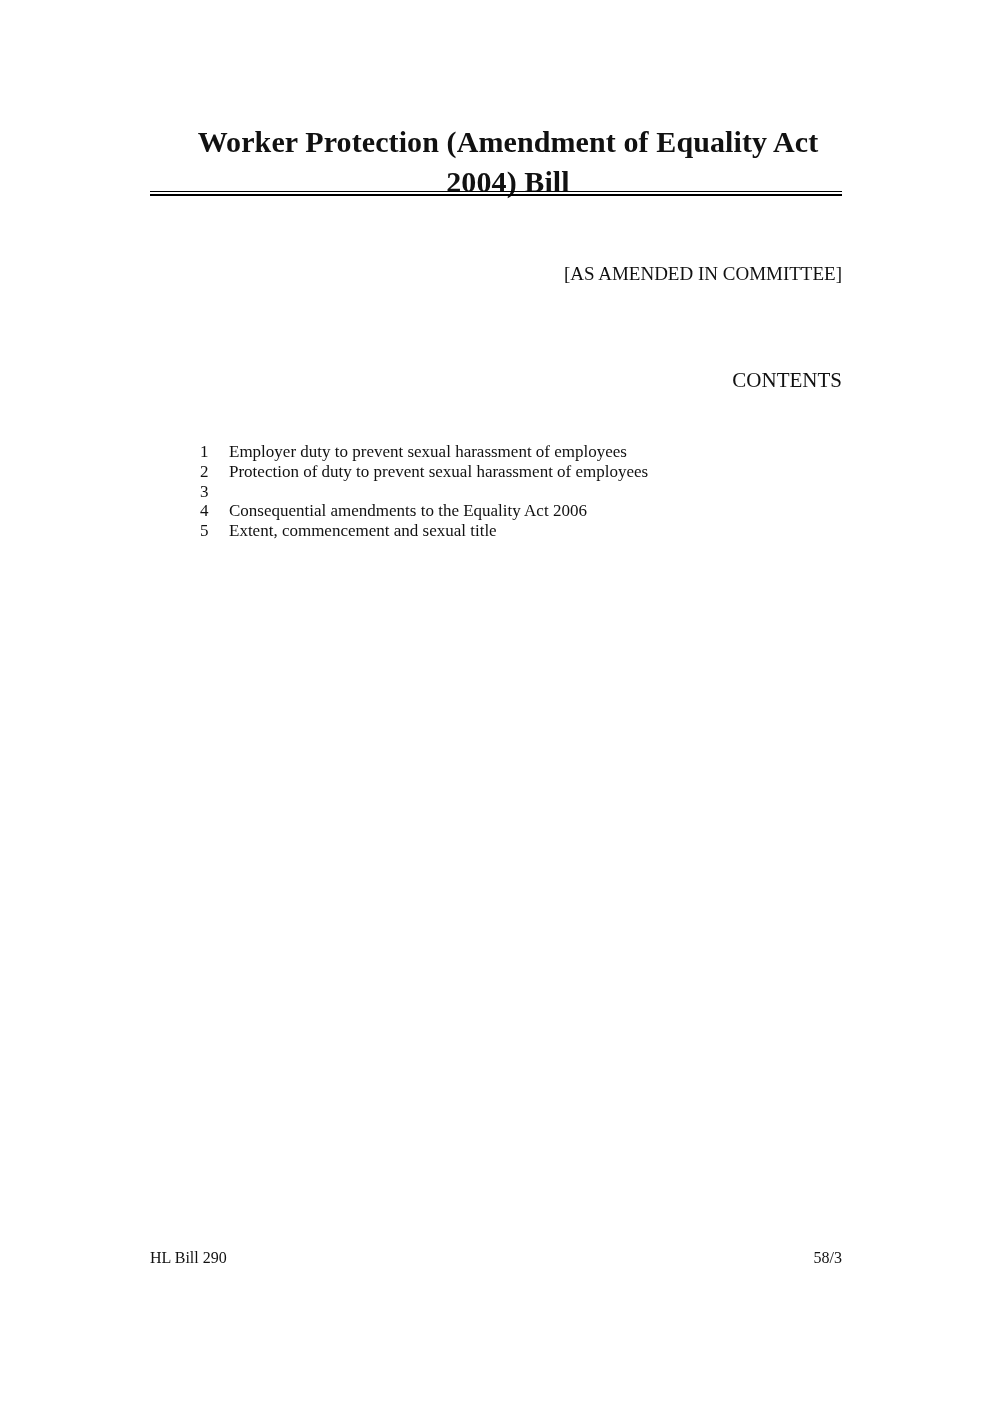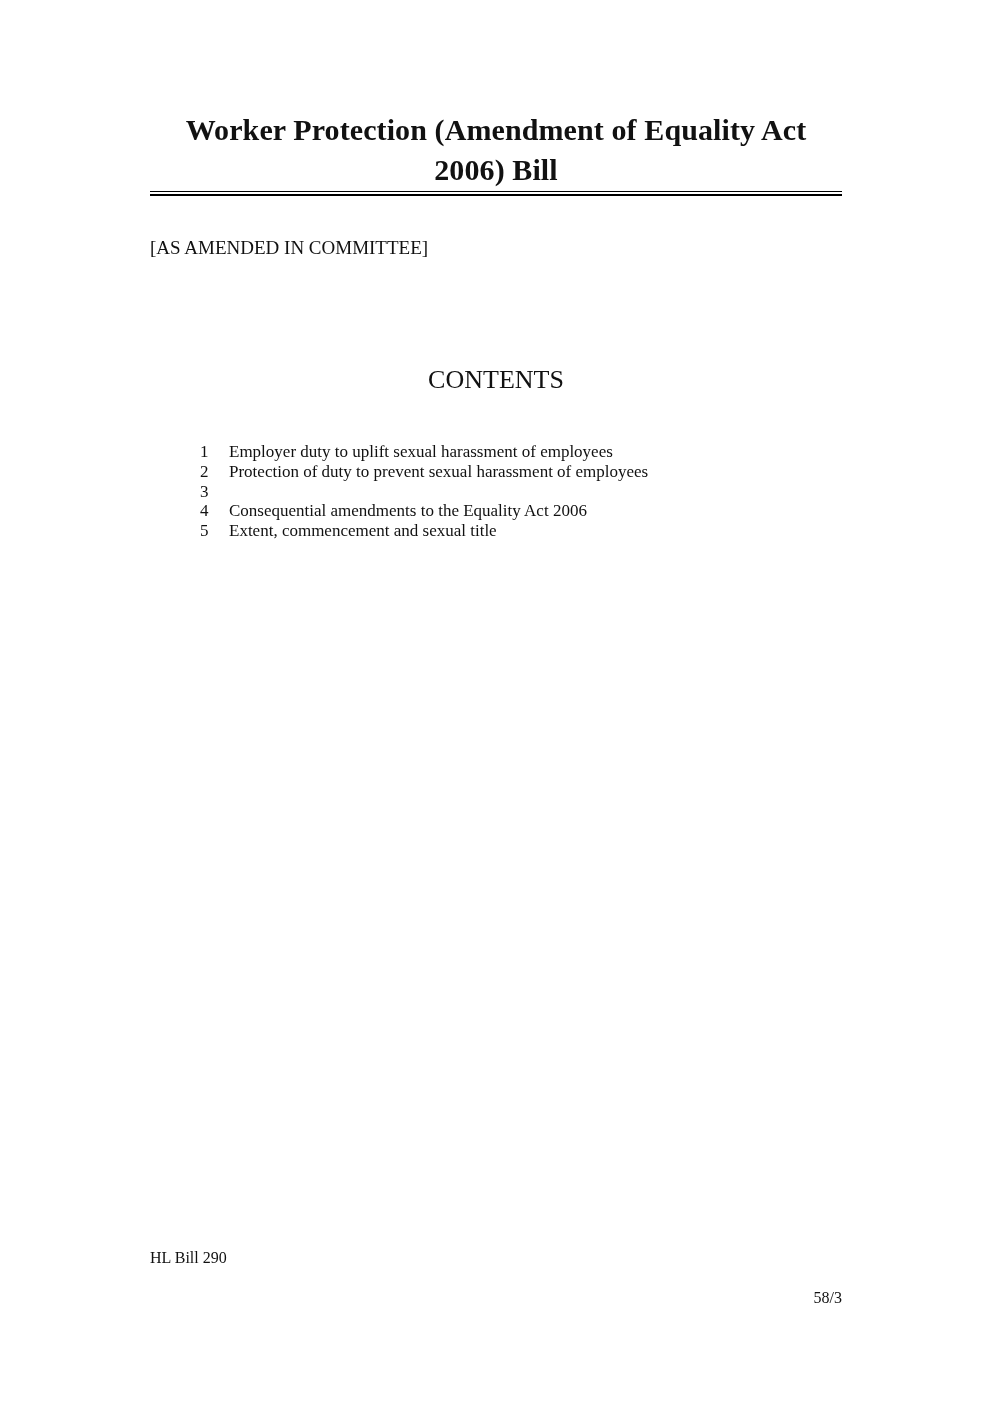--- a/index.html
+++ b/index.html
@@ -20,21 +20,21 @@
       left: 0;
       top: 0;
       width: 991px;
       height: 1401px;
     }
     .title {
       position: absolute;
       left: 150px;
       width: 692px;
       top: 110px;
-      margin: 0;
+      margin: 12px;
       text-align: center;
       font-weight: bold;
       font-size: 30px;
       line-height: 40px;
       letter-spacing: 0.1px;
     }
     .rule {
       position: absolute;
       left: 150px;
       width: 692px;
@@ -52,32 +52,32 @@
       position: absolute;
       left: 0; right: 0;
       top: 3px;
       height: 2px;
       background: #000;
     }
     .amended {
       position: absolute;
       left: 150px;
       width: 692px;
-      top: 236px;
-      text-align: left;
+      top: 262px;
+      text-align: right;
       font-size: 19px;
       line-height: 24px;
     }
     .contents-heading {
       position: absolute;
       left: 150px;
       width: 692px;
       top: 367px;
-      text-align: center;
-      font-size: 26px;
+      text-align: right;
+      font-size: 21px;
       line-height: 26px;
     }
     .toc {
       position: absolute;
       left: 196px;
       top: 442px;
       margin: 0;
       padding: 0;
       list-style: none;
       font-size: 17px;
@@ -100,46 +100,45 @@
       font-size: 16px;
       line-height: 20px;
     }
     .footer-right {
       position: absolute;
       right: 149px;
       top: 1248px;
       font-size: 16px;
       line-height: 20px;
       text-align: right;
-      margin-top: 40px;
     }
   </style>
 </head>
 <body>
 
 <div class="page">
 
   <h1 class="title">
     <span>Worker Protection (Amendment of Equality Act</span><br>
-    <span>2006) Bill</span>
+    <span>2004) Bill</span>
   </h1>
 
   <div class="rule">
     <div class="thin"></div>
     <div class="thick"></div>
   </div>
 
   <div class="amended">[AS AMENDED IN COMMITTEE]</div>
 
   <div class="contents-heading">CONTENTS</div>
 
   <ol class="toc">
     <li>
       <span class="num">1</span>
-      <span class="lbl">Employer duty to uplift sexual harassment of employees</span>
+      <span class="lbl">Employer duty to prevent sexual harassment of employees</span>
     </li>
     <li>
       <span class="num">2</span>
       <span class="lbl">Protection of duty to prevent sexual harassment of employees</span>
     </li>
     <li>
       <span class="num">3</span>
     </li>
     <li>
       <span class="num">4</span>

